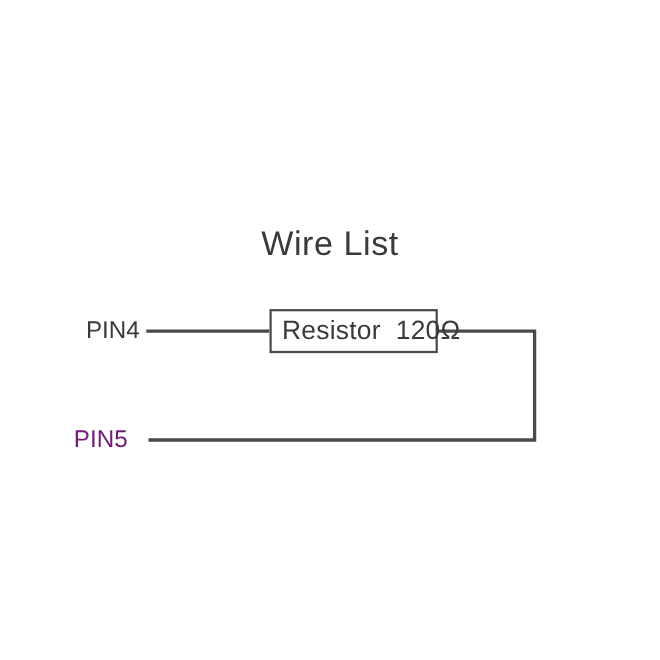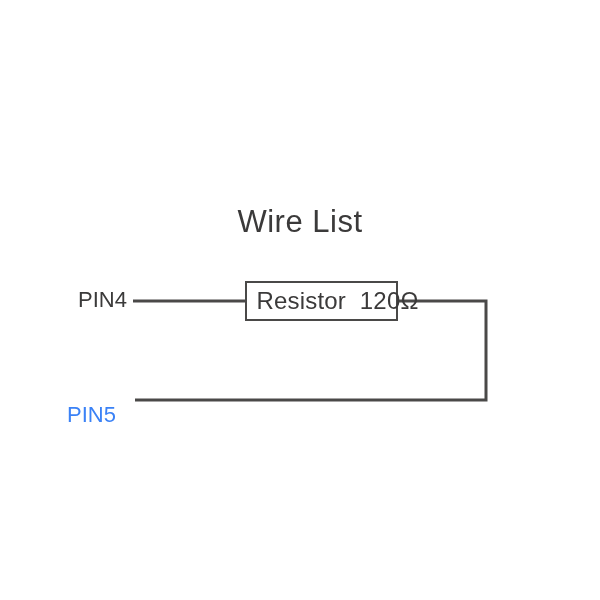--- a/index.html
+++ b/index.html
@@ -97,19 +97,19 @@
 
   <div class="diagram-title" style="color: rgb(59, 58, 58);">Wire List</div>
 
   <svg id="wire-svg" viewBox="0 0 600 600" xmlns="http://www.w3.org/2000/svg">
     <polyline id="wire-0" fill="none" stroke="#4a4948" stroke-width="3" stroke-linecap="butt" stroke-linejoin="miter" points="133,301 245,301"></polyline>
     <polyline id="wire-1" fill="none" stroke="#4a4948" stroke-width="3" stroke-linecap="butt" stroke-linejoin="miter" points="398,301 486,301 486,400 135,400"></polyline>
   </svg>
 
   <div class="pin-label" id="pin-label-4" style="color: rgb(59, 58, 58);">PIN4</div>
 
-  <div class="pin-label" id="pin-label-5" style="color: #3b82f6; margin-top: 16px;">PIN5</div>
+  <div class="pin-label" id="pin-label-5" style="color: #701a75;">PIN5</div>
 
   <div class="component-box" style="left: 245px; top: 281px; width: 153px; height: 40px; border-color: rgb(74, 73, 72); background: rgb(255, 255, 255);">
     <span class="component-text" style="color: rgb(59, 58, 58);">Resistor  120Ω</span>
   </div>
 
 </div>
 
 </body></html>

